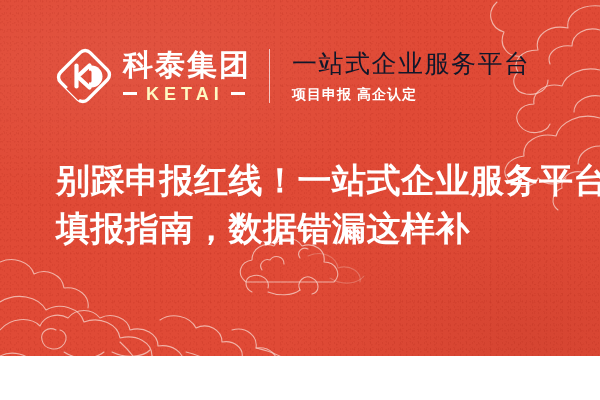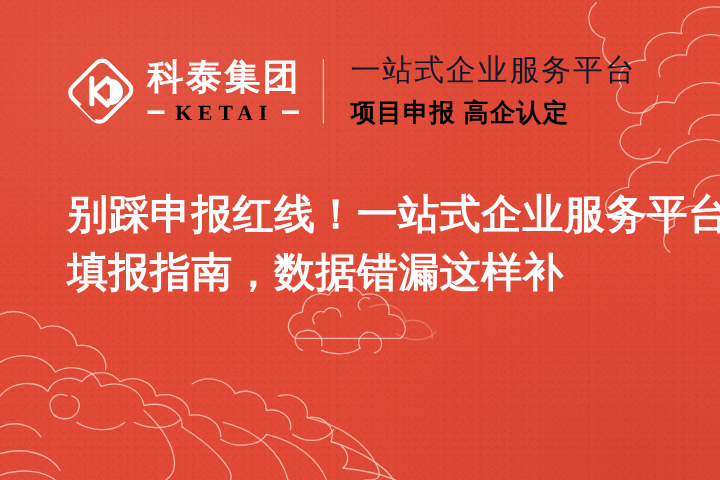--- a/index.html
+++ b/index.html
@@ -3,24 +3,24 @@
 <meta charset="utf-8">
 <style>
   html, body {
     margin: 0;
     padding: 0;
     background: #ffffff;
   }
   #banner {
     position: relative;
     width: 600px;
-    height: 400px;
+    height: 356px;
     overflow: hidden;
     background: #e04a36;
-    font-family: Liberation Serif, serif;
+    font-family: Liberation Sans, sans-serif;
     -webkit-font-smoothing: antialiased;
   }
 
   
   .texture {
     position: absolute;
     inset: 0;
     pointer-events: none;
     opacity: 0.55;
     background-image:
@@ -90,21 +90,21 @@
     align-items: center;
     margin-top: 3px;
   }
   .logo-en-rule {
     height: 3px;
     width: 14px;
     background: #ffffff;
     flex: 0 0 14px;
   }
   .logo-en {
-    color: #000000;
+    color: #fef9c3;
     font-size: 18px;
     font-weight: 700;
     letter-spacing: 5px;
     line-height: 1;
     padding: 0 7px 0 9px;
     white-space: nowrap;
   }
 
   .divider {
     width: 1px;
@@ -121,22 +121,22 @@
   }
   .tagline-main {
     color: #0f172a;
     font-size: 25px;
     font-weight: 400;
     letter-spacing: 1.5px;
     line-height: 1.18;
     white-space: nowrap;
   }
   .tagline-sub {
-    color: #000000;
-    font-size: 21px;
+    color: #ffffff;
+    font-size: 14px;
     font-weight: 700;
     letter-spacing: 1px;
     line-height: 1.2;
     margin-top: 7px;
     white-space: nowrap;
   }
 
   
   .title {
     position: absolute;

